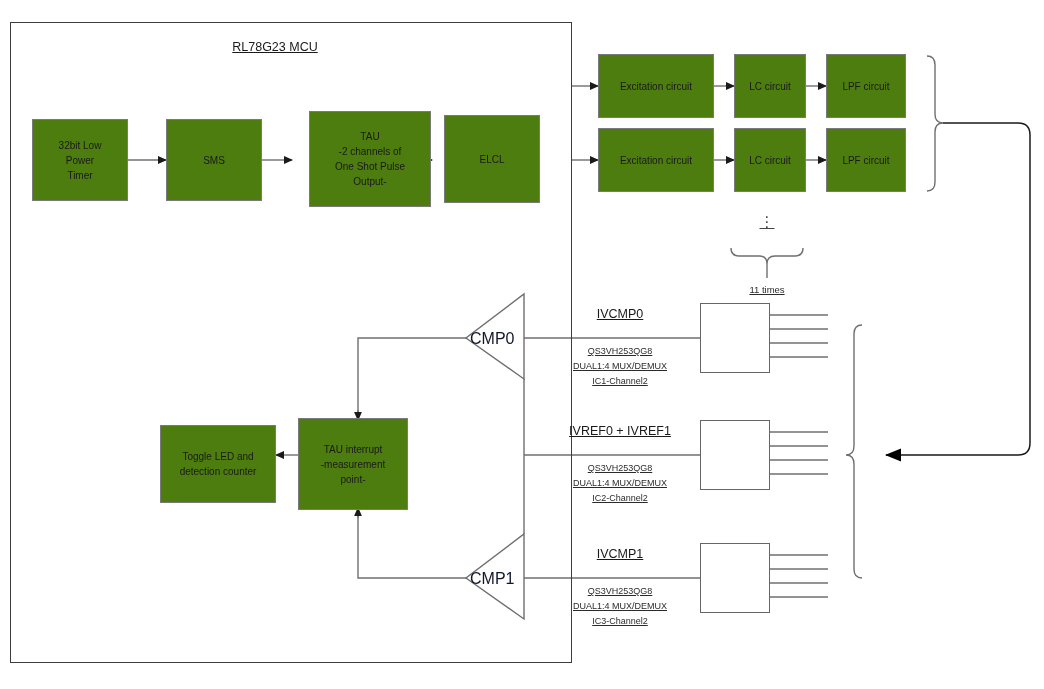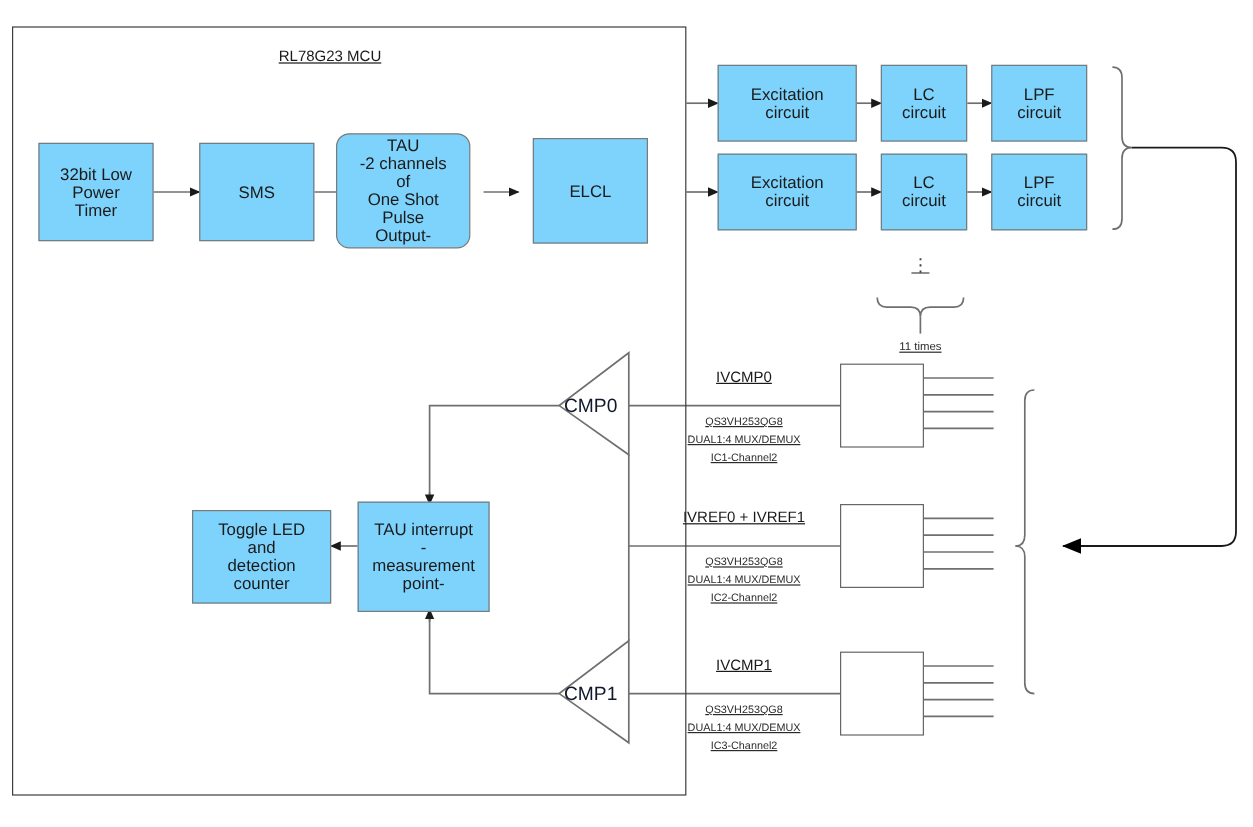--- a/index.html
+++ b/index.html
@@ -9,25 +9,25 @@
     font-family:"Liberation Sans","DejaVu Sans",sans-serif;
     color:#000000;
     overflow:hidden;
   }
   #stage{position:relative;width:1044px;height:689px;}
   #wires{position:absolute;left:0;top:0;width:1044px;height:689px;}
 
   .box{
     position:absolute;
     border:1px solid #7a7a7a;
-    background:#7dd3fc;
+    background:#4d7c0f;
     box-sizing:border-box;
     display:flex;align-items:center;justify-content:center;
     text-align:center;
-    font-size:14px;
+    font-size:10px;
     line-height:15px;
     color:#1a1a1a;
     white-space:pre-line;
     padding:14px;
   }
   .mcu-frame{
     position:absolute;
     border:1.6px solid #3d3d3d;
     background:transparent;
     box-sizing:border-box;
@@ -133,21 +133,21 @@
     </g>
   </svg>
 
   <div class="mcu-frame" style="left:10px;top:22px;width:562px;height:641px;"></div>
 
   <div class="lbl" style="left:175px;top:40px;width:200px;">RL78G23  MCU</div>
 
   <div class="box" style="left:32px;top:119px;width:96px;height:82px;">32bit Low Power
 Timer</div>
   <div class="box" style="left:166px;top:119px;width:96px;height:82px;">SMS</div>
-  <div class="box" style="left:280px;top:111px;width:112px;height:96px;border-radius:11px;">TAU
+  <div class="box" style="left:309px;top:111px;width:122px;height:96px;">TAU
 -2 channels of
 One Shot Pulse
 Output-</div>
   <div class="box" style="left:432px;top:115px;width:96px;height:88px;margin-left:12px;">ELCL</div>
 
   <div class="box" style="left:598px;top:54px;width:116px;height:64px;">Excitation circuit</div>
   <div class="box" style="left:734px;top:54px;width:72px;height:64px;">LC circuit</div>
   <div class="box" style="left:826px;top:54px;width:80px;height:64px;">LPF circuit</div>
 
   <div class="box" style="left:598px;top:128px;width:116px;height:64px;">Excitation circuit</div>

